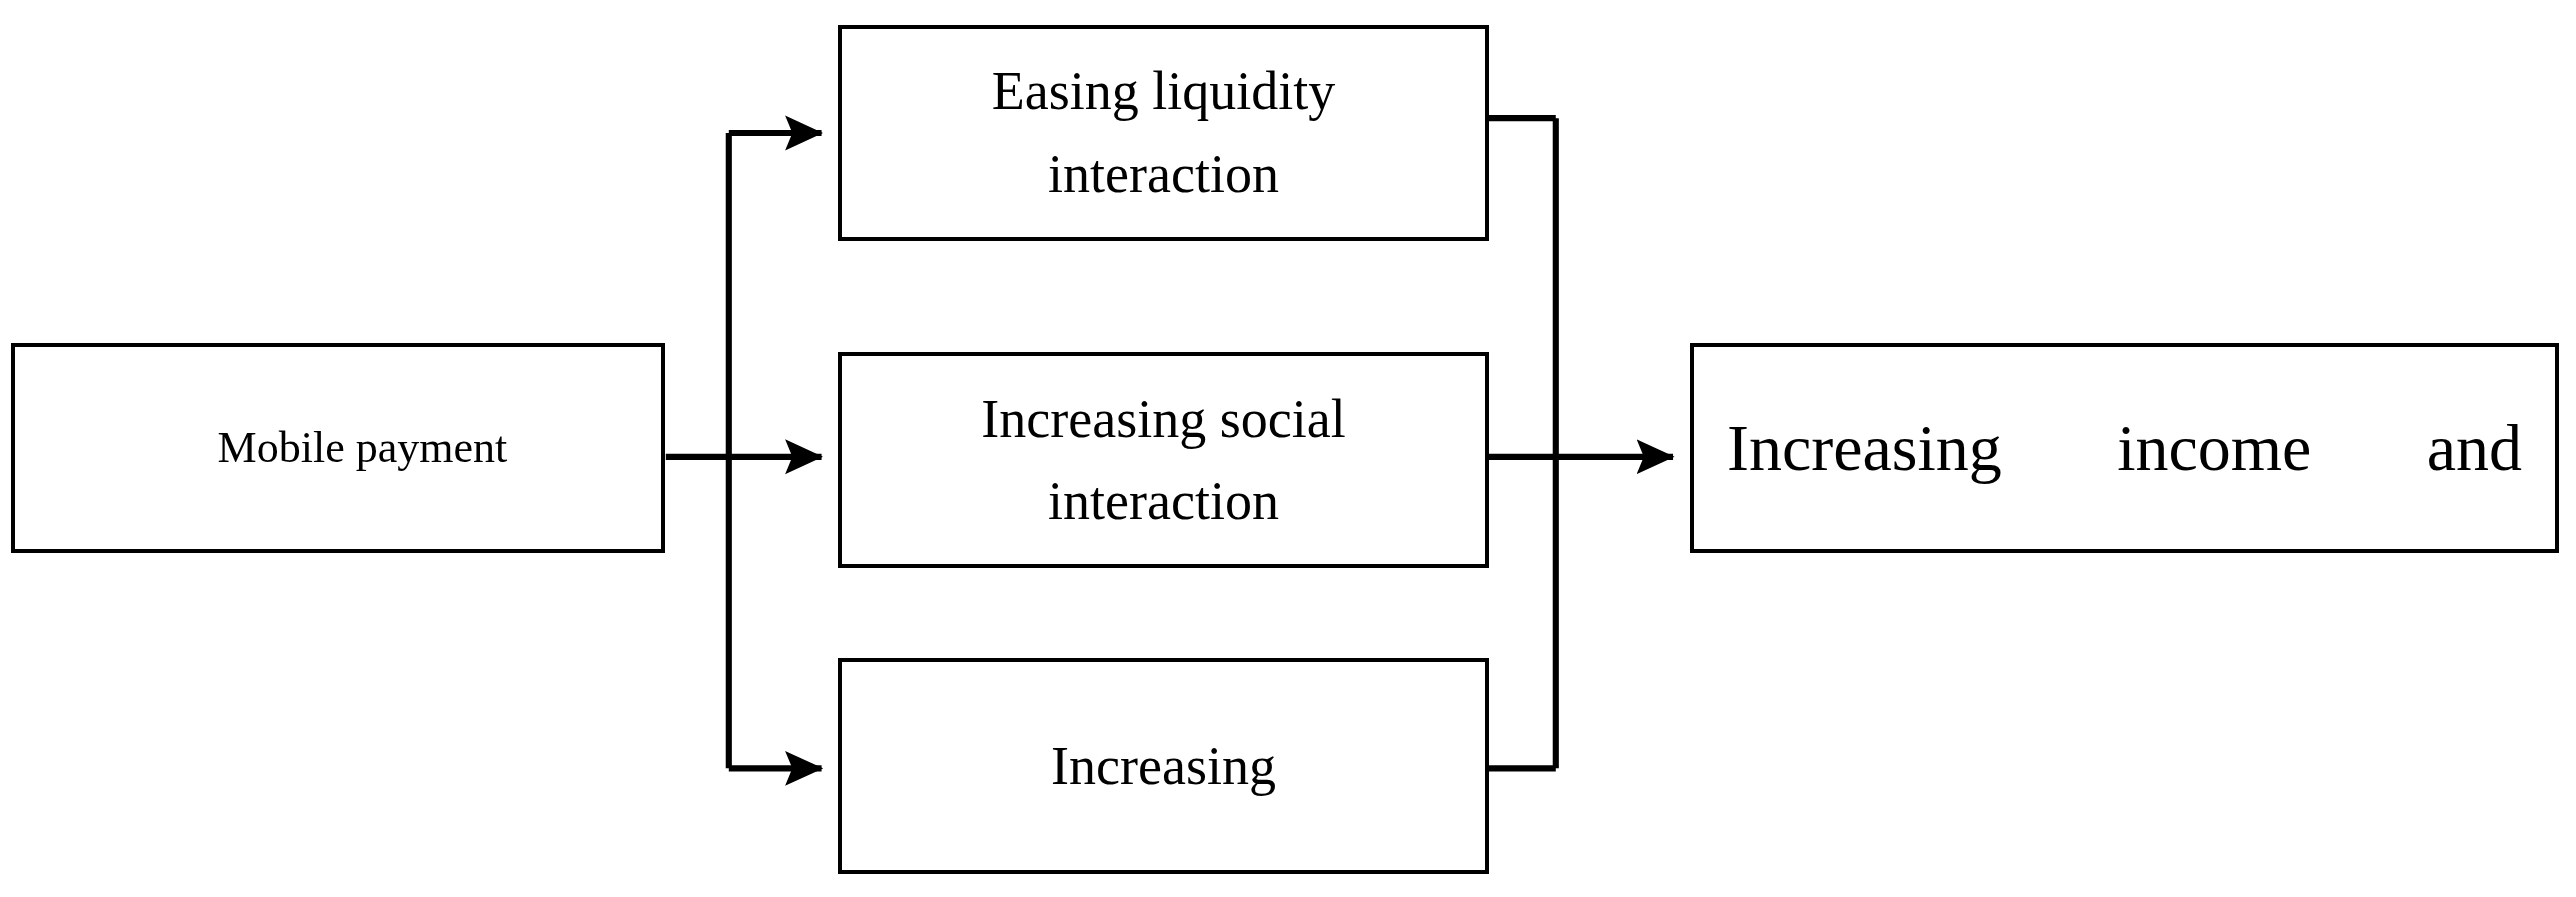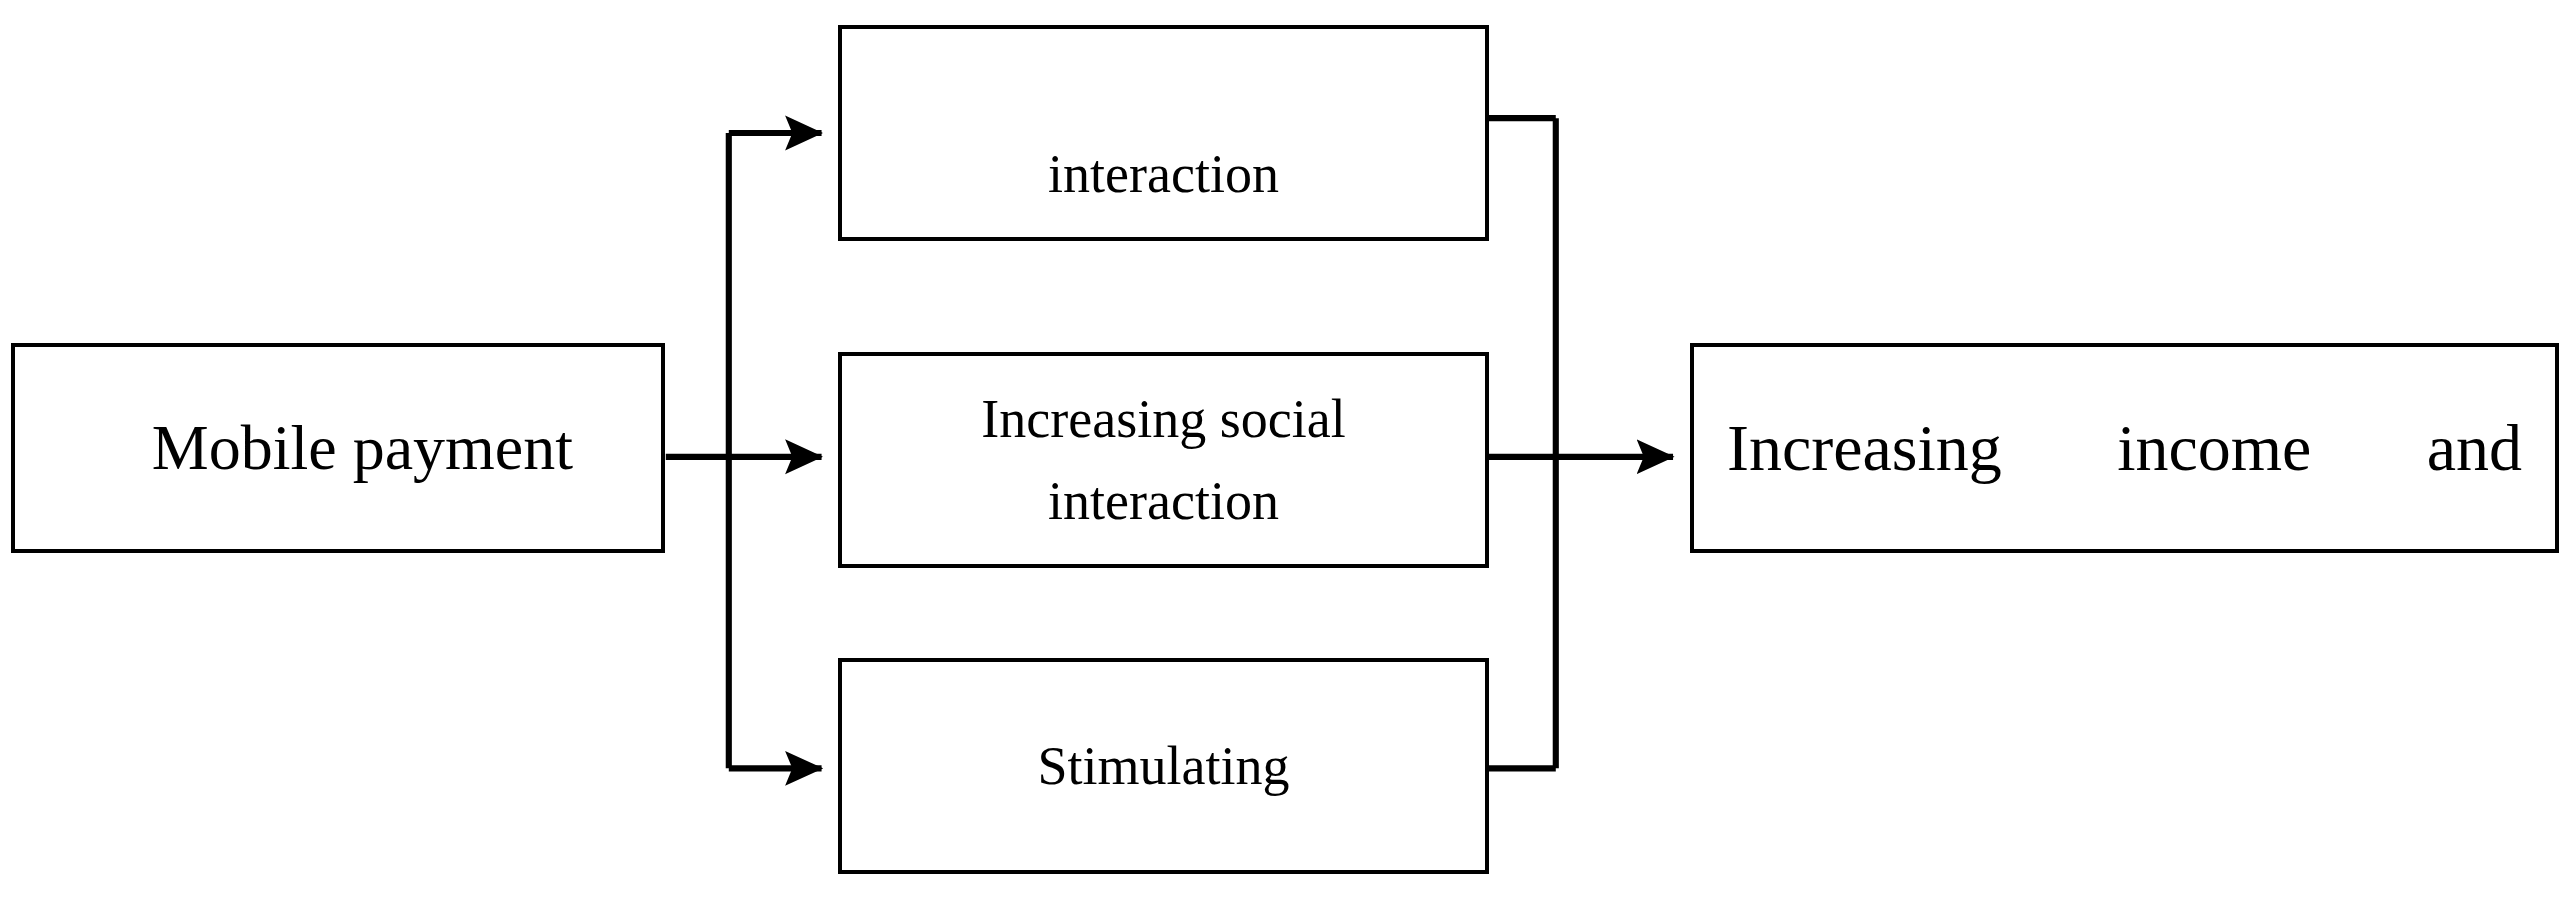--- a/index.html
+++ b/index.html
@@ -48,21 +48,21 @@
   }
 
   
   .node-source {
     left: 11.4px;
     top: 343px;
     width: 654px;
     height: 210px;
   }
   .node-source .node-label {
-    font-size: 64px;
+    font-size: 44px;
     line-height: 1.0;
     margin-left: 48px;
   }
 
   
   .node-mechanism {
     left: 838px;
     width: 651px;
     height: 216px;
   }
@@ -127,35 +127,35 @@
 
     <path d="M 1777 522 L 1911 522" stroke="#000000" stroke-width="7" fill="none" marker-end="url(#arrow-solid)"></path>
   </svg>
 
   <div class="node node-source" id="node-mobile-payment">
     <span class="node-label">Mobile payment</span>
   </div>
 
   <div class="node node-mechanism" id="node-liquidity">
     <span class="node-label">
-      <br>
+      <span>Easing liquidity</span><br>
       <span>interaction</span>
     </span>
   </div>
 
   <div class="node node-mechanism" id="node-social">
     <span class="node-label">
       <span>Increasing social</span><br>
       <span>interaction</span>
     </span>
   </div>
 
   <div class="node node-mechanism" id="node-entrepreneurship">
     <span class="node-label">
-      <span>Stimulating</span><br>
+      <span>Increasing</span><br>
     </span>
   </div>
 
   <div class="node node-outcome" id="node-outcome">
     <span class="node-label">
       <span>Increasing income and</span>
     </span>
   </div>
 
 </div>

